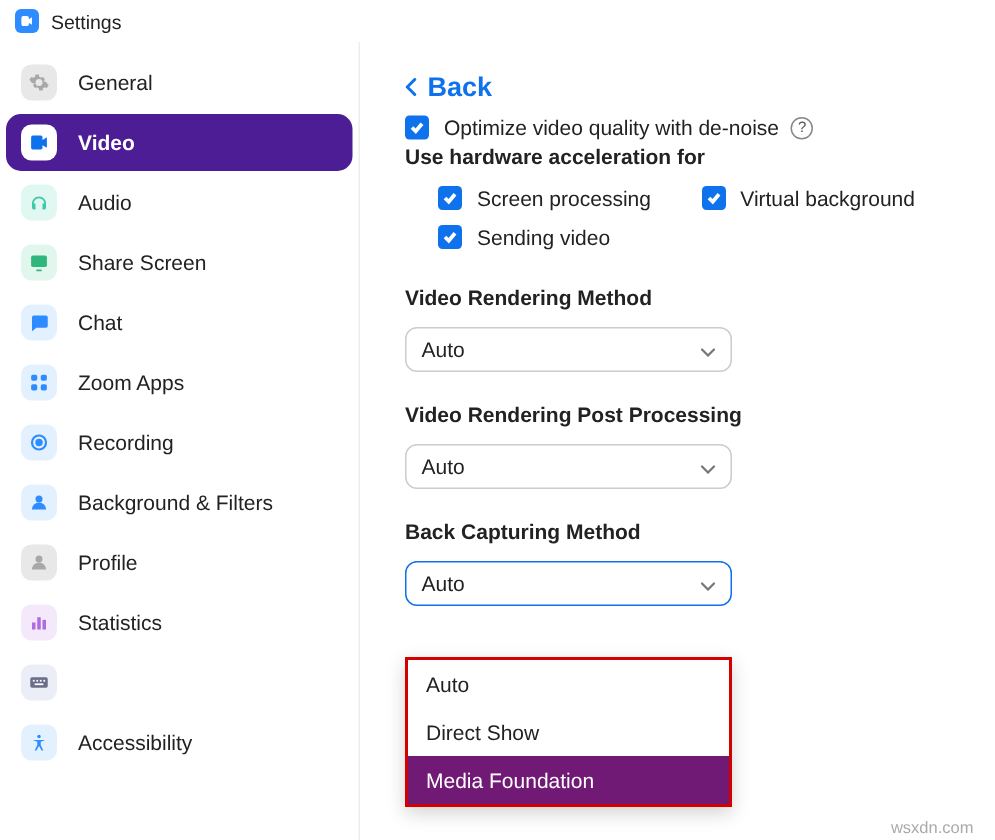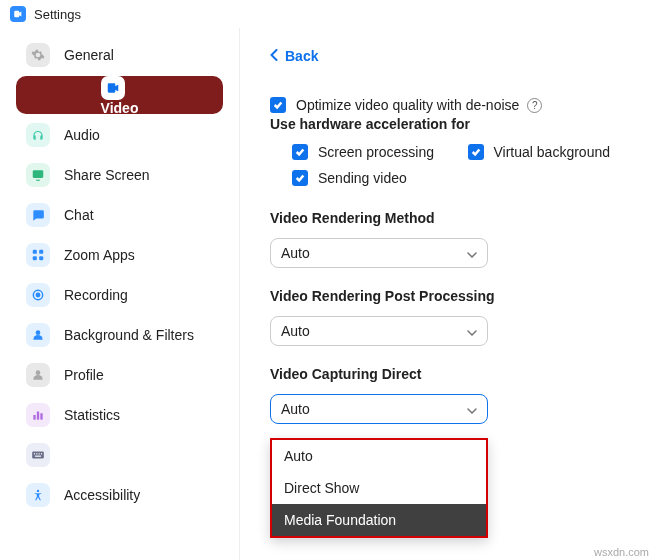--- a/index.html
+++ b/index.html
@@ -2,62 +2,62 @@
 <html><head>
 <meta charset="utf-8">
 <style>
   * { box-sizing: border-box; margin: 0; padding: 0; font-family: -apple-system, BlinkMacSystemFont, "Segoe UI", Arial, sans-serif; }
   body { width: 663px; height: 560px; background: #fff; font-size: 14px; color: #222; overflow: hidden; position: relative; }
   .titlebar { display: flex; align-items: center; padding: 6px 10px; height: 28px; }
   .titlebar-icon { width: 16px; height: 16px; border-radius: 4px; background: #2d8cff; display: flex; align-items: center; justify-content: center; margin-right: 8px; }
   .titlebar-icon svg { width: 10px; height: 10px; fill: #fff; }
   .titlebar-text { font-size: 13px; color: #222; }
   .layout { display: flex; height: calc(560px - 28px); }
-  .sidebar { width: 240px; padding: 8px 16px; border-right: 1px solid #ededed; }
+  .sidebar { width: 240px; padding: 8px 4px; border-right: 1px solid #ededed; }
   .sidebar-item { display: flex; align-items: center; height: 38px; padding: 0 10px; border-radius: 10px; cursor: pointer; margin-bottom: 2px; }
-  .sidebar-item.active { background: #7f1d1d; color: #fff; flex-direction: column; }
+  .sidebar-item.active { background: #4c1d95; color: #fff; }
   .sidebar-item.active .sidebar-label { font-weight: 600; }
   .sidebar-icon { width: 24px; height: 24px; border-radius: 7px; margin-right: 14px; display: flex; align-items: center; justify-content: center; flex-shrink: 0; }
   .sidebar-label { font-size: 14px; }
   .ico-general { background: #e8e8e8; }
   .ico-video { background: #fff; }
   .ico-audio { background: #e1f7f1; }
   .ico-share { background: #e1f7ed; }
   .ico-chat { background: #e3f1ff; }
   .ico-apps { background: #e3f1ff; }
   .ico-bg { background: #e3f1ff; }
   .ico-rec { background: #e3f1ff; }
   .ico-profile { background: #e8e8e8; }
   .ico-stats { background: #f3e9fb; }
   .ico-keyboard { background: #eceef7; }
   .ico-access { background: #e3f1ff; }
 
   .content { flex: 1; padding: 20px 20px 20px 30px; position: relative; }
-  .back-link { color: #0e72ed; font-weight: 600; font-size: 14px; display: flex; align-items: center; margin-bottom: 33px; cursor: pointer; }
+  .back-link { color: #0e72ed; font-weight: 600; font-size: 18px; display: flex; align-items: center; margin-bottom: 8px; cursor: pointer; }
   .back-chevron { margin-right: 6px; }
 
   .row-check { display: flex; align-items: center; margin-bottom: 3px; }
   .checkbox { width: 16px; height: 16px; border-radius: 3px; background: #0e72ed; display: flex; align-items: center; justify-content: center; margin-right: 10px; flex-shrink: 0; }
   .checkbox svg { width: 10px; height: 10px; stroke: #fff; stroke-width: 3; fill: none; }
   .info-icon { width: 15px; height: 15px; border: 1px solid #888; border-radius: 50%; margin-left: 8px; display: flex; align-items: center; justify-content: center; font-size: 10px; color: #555; }
 
   .section-title { font-weight: 700; margin-bottom: 12px; font-size: 14px; }
   .check-grid { display: flex; flex-wrap: wrap; margin-bottom: 14px; }
   .check-grid .row-check { width: 50%; margin-bottom: 10px; }
   .check-grid .row-check .label-text { white-space: nowrap; }
   .indent { padding-left: 22px; }
 
   .select-group { margin-bottom: 20px; }
   .select-box { width: 218px; height: 30px; border: 1px solid #ccc; border-radius: 8px; display: flex; align-items: center; padding: 0 10px; justify-content: space-between; background: #fff; }
   .select-box.focused { border-color: #0e72ed; }
   .chev { width: 10px; }
 
   .dropdown-panel { position: absolute; top: 410px; left: 30px; width: 218px; border: 2px solid #d40000; background: #fff; box-shadow: 0 4px 12px rgba(0,0,0,.18); }
   .dropdown-panel .opt { padding: 8px 12px; font-size: 14px; }
-  .dropdown-panel .opt.hl { background: #404040; color: #fff; }
+  .dropdown-panel .opt.hl { background: #701a75; color: #fff; }
 
   .watermark { position: absolute; right: 14px; bottom: 2px; font-size: 11px; color: #aaa; }
 </style>
 </head>
 <body>
 
 <div class="titlebar">
   <span class="titlebar-icon">
     <svg viewBox="0 0 24 24">
         <path d="M3 7a3 3 0 013-3h6a3 3 0 013 3v2l5-3v12l-5-3v2a3 3 0 01-3 3H6a3 3 0 01-3-3V7z"></path>
@@ -247,21 +247,21 @@
         <span>Auto</span>
         <span class="chev">
           <svg width="10" height="6" viewBox="0 0 10 6">
               <path d="M1 1l4 4 4-4" fill="none" stroke="#777" stroke-width="1.5" stroke-linecap="round"></path>
             </svg>
         </span>
       </div>
     </div>
 
     <div class="select-group">
-      <div class="section-title">Video Capturing Direct</div>
+      <div class="section-title">Back Capturing Method</div>
       <div class="select-box focused">
         <span>Auto</span>
         <span class="chev">
           <svg width="10" height="6" viewBox="0 0 10 6">
               <path d="M1 1l4 4 4-4" fill="none" stroke="#777" stroke-width="1.5" stroke-linecap="round"></path>
             </svg>
         </span>
       </div>
     </div>
 

